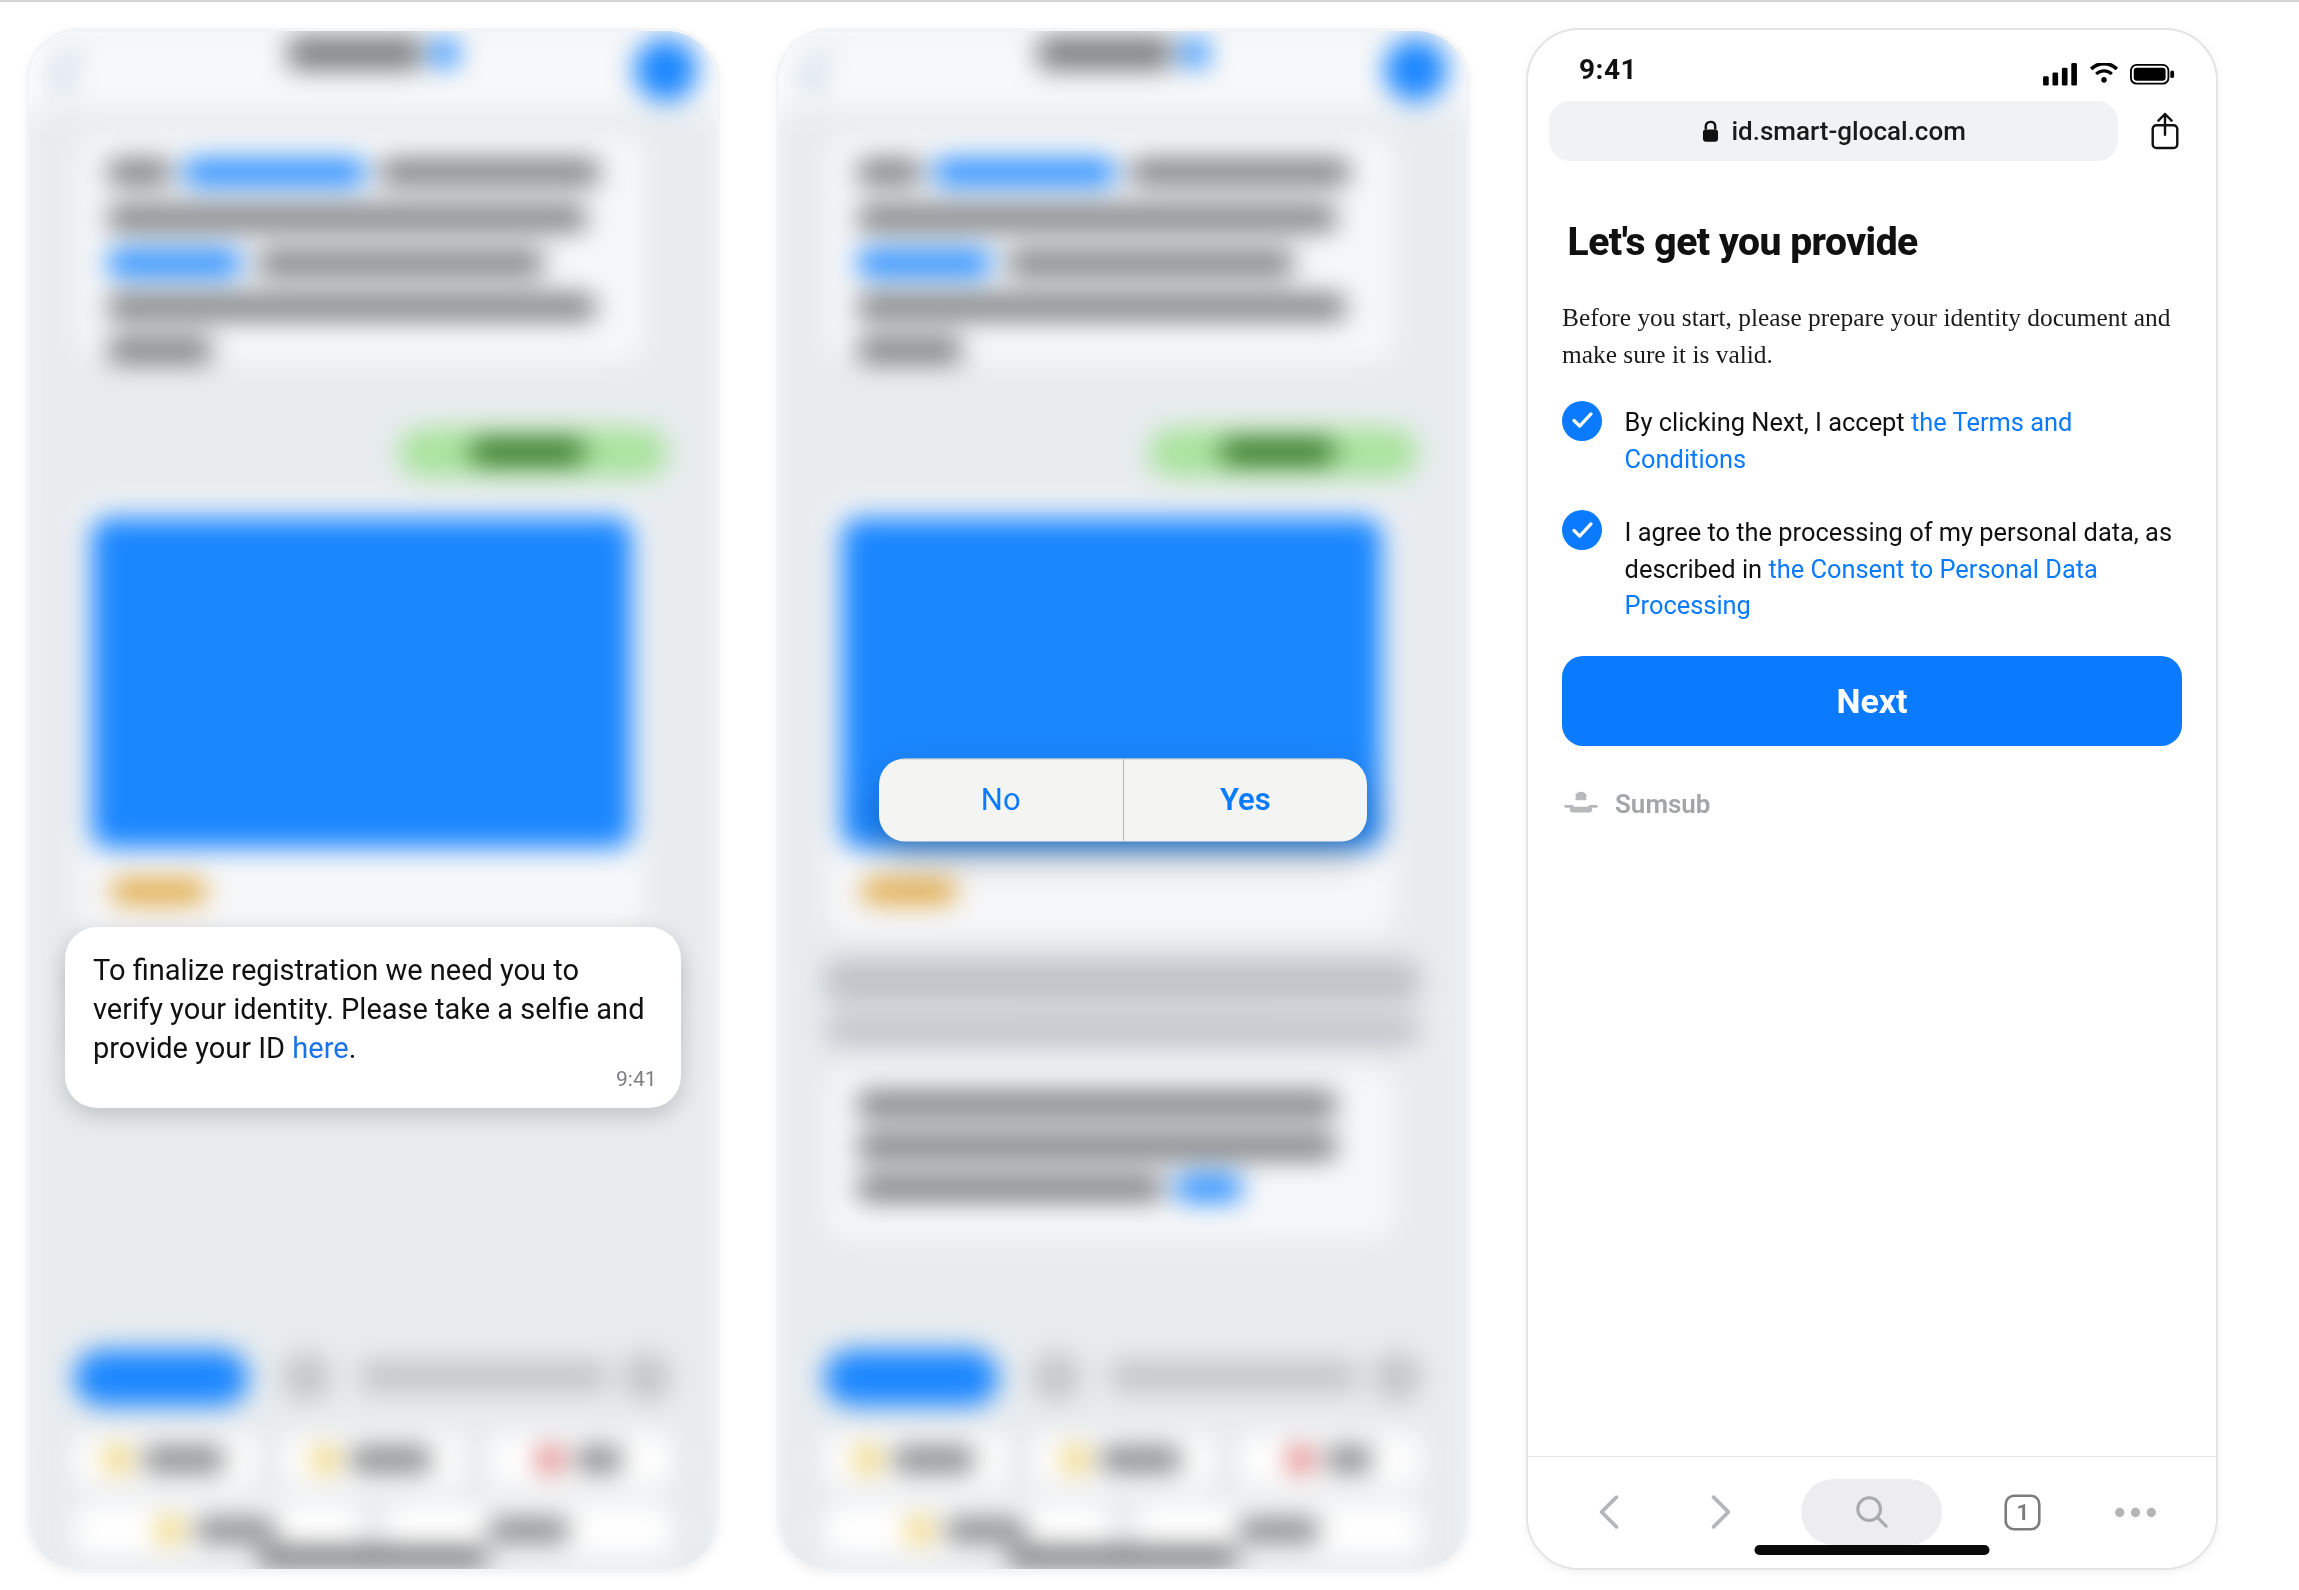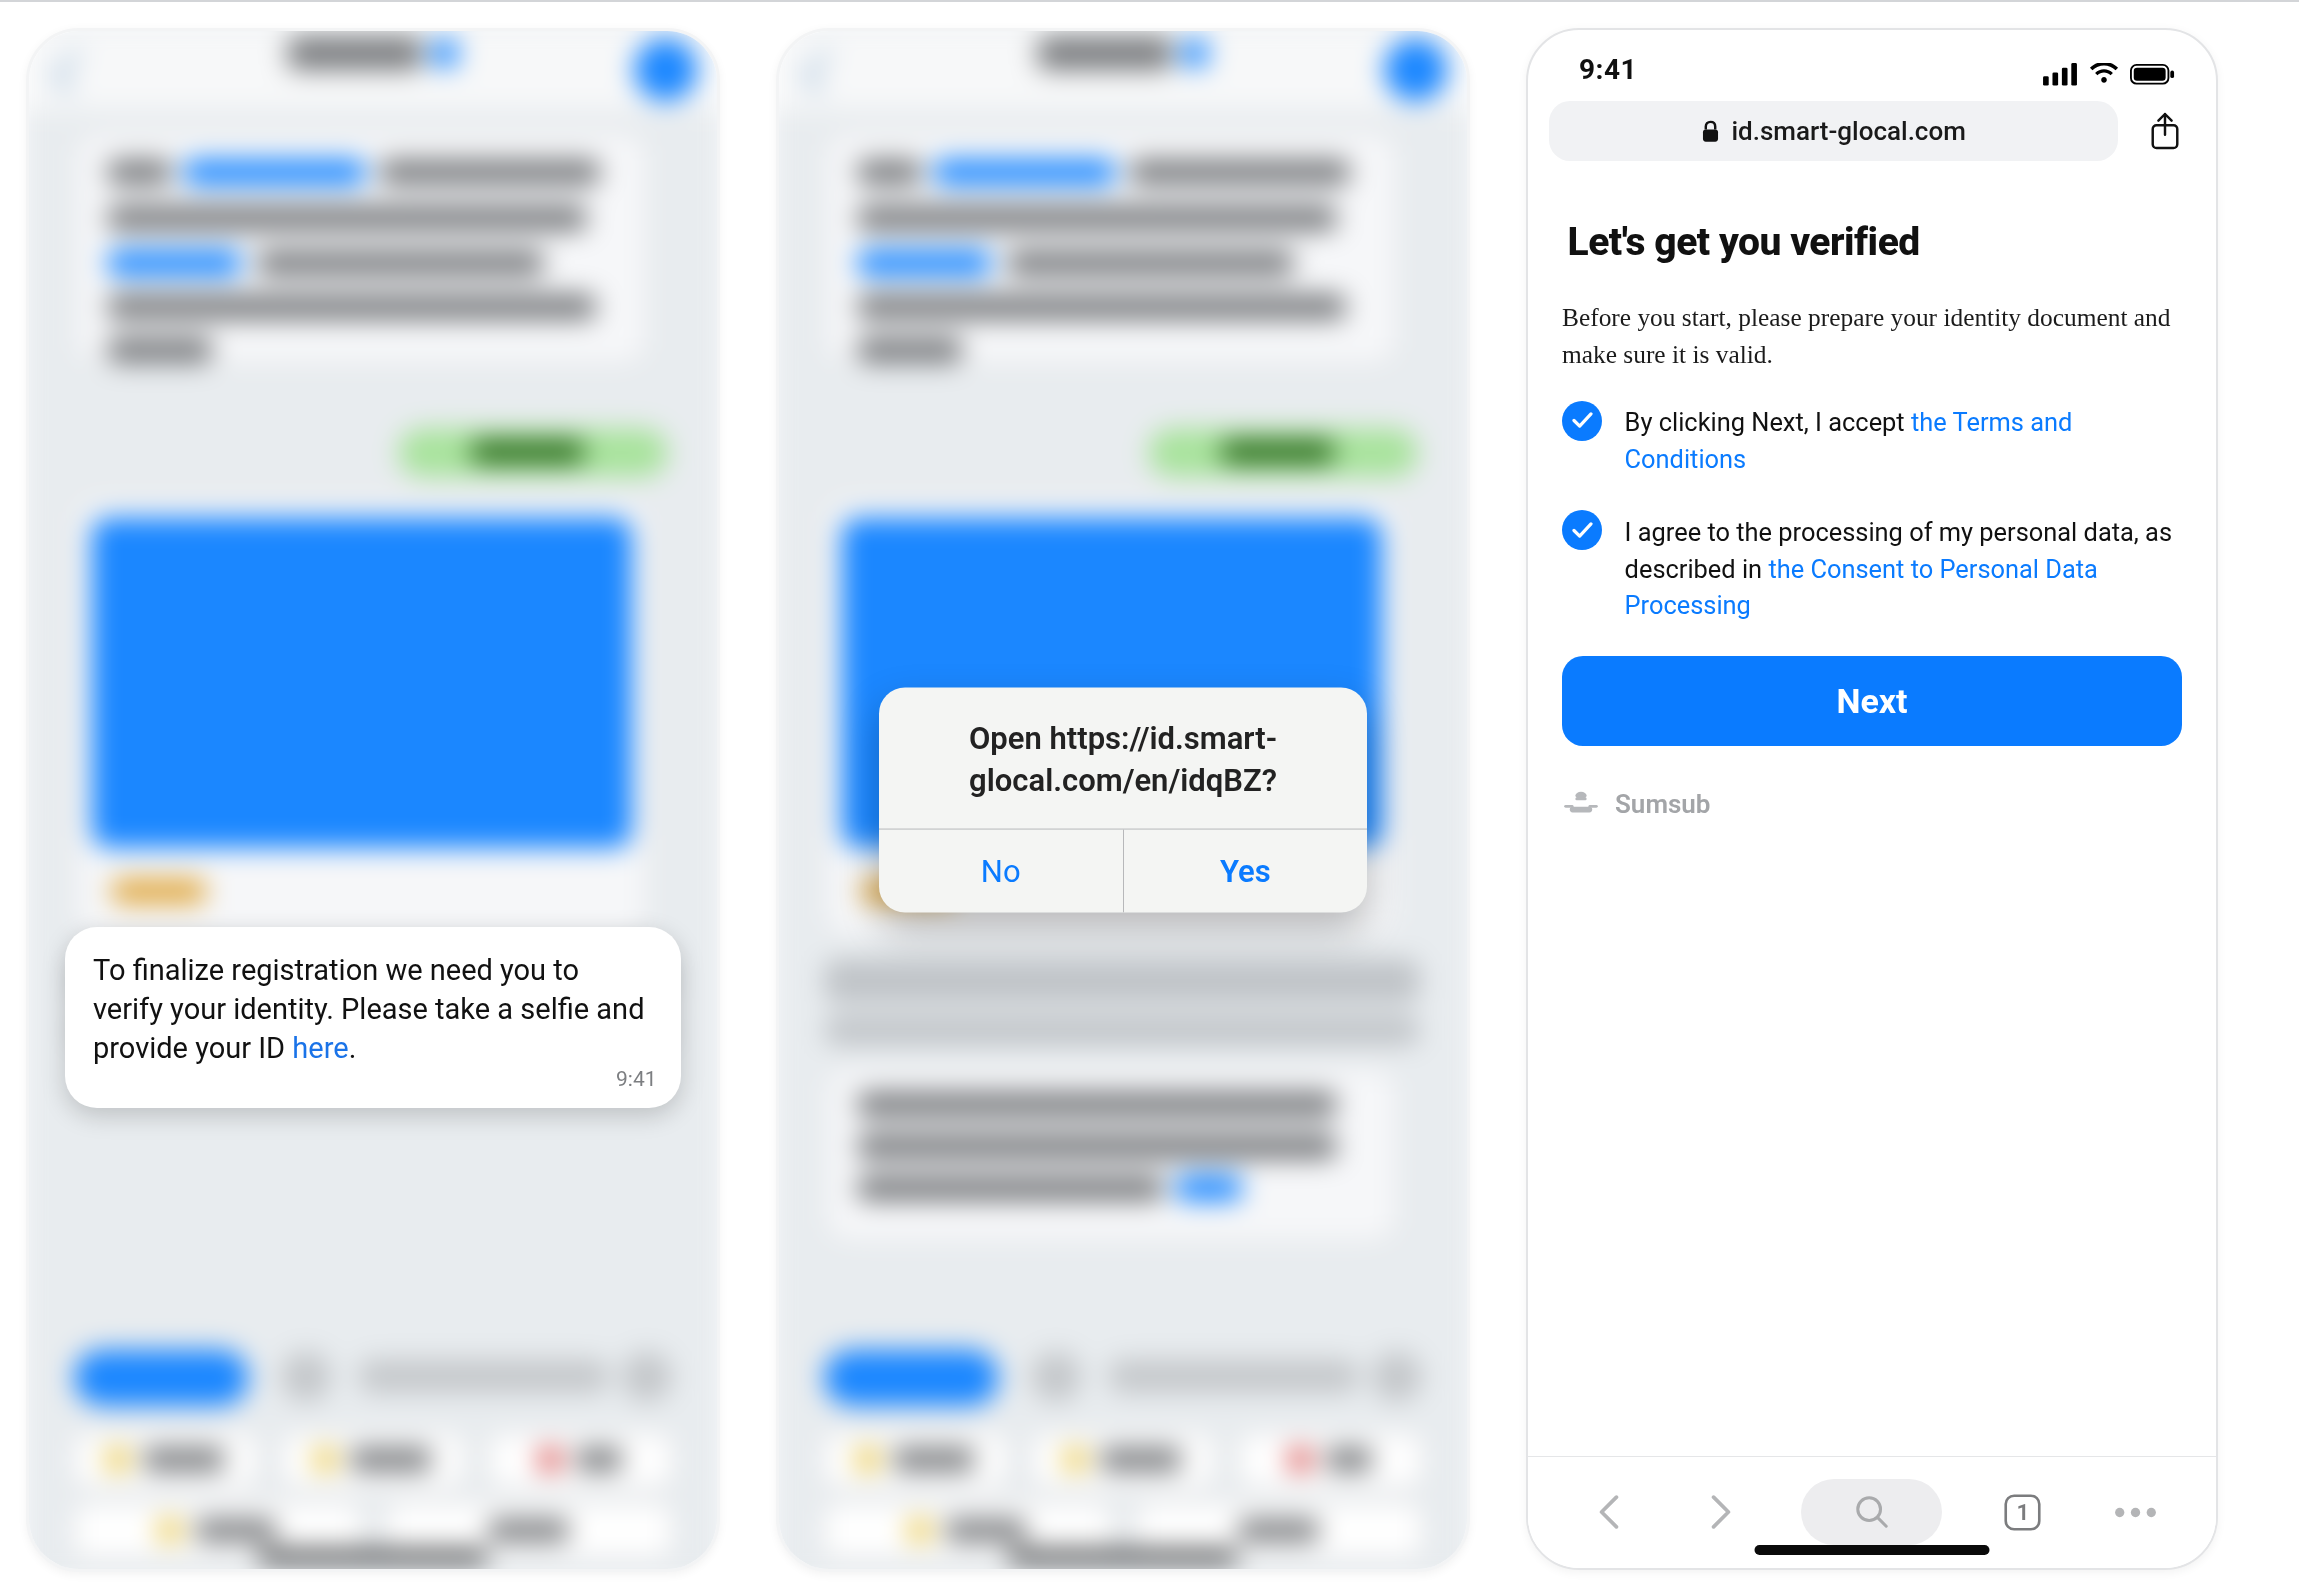--- a/index.html
+++ b/index.html
@@ -223,21 +223,20 @@
               <div class="lbl"></div>
             </div>
           <div class="b">
               <div class="lbl"></div>
             </div>
         </div>
         <div class="handle"></div>
       </div>
 
       <div class="alert">
-        <div class="msg">Open https://id.smart-glocal.com/en/idqBZ?</div>
         <div class="row2">
           <div class="btn">No</div>
           <div class="btn yes">Yes</div>
         </div>
       </div>
     </div>
 
     <div class="phone safari">
       <div class="sb">
         <div class="time">9:41</div>
@@ -269,21 +268,21 @@
         </div>
         <div class="sq">
           <svg width="34" height="38" viewBox="0 0 36 40">
               <rect x="5" y="14" width="26" height="24" rx="4" fill="none" stroke="#111" stroke-width="2.6"></rect>
               <path d="M18 2v22M11 9l7-7 7 7" fill="none" stroke="#111" stroke-width="2.6" stroke-linecap="round" stroke-linejoin="round"></path>
             </svg>
         </div>
       </div>
 
       <div class="page">
-        <h1>Let's get you verified</h1>
+        <h1>Let's get you provide</h1>
         <p class="para">Before you start, please prepare your identity document and make sure it is valid.</p>
 
         <div class="checkrow">
           <div class="check">
             <svg width="21" height="17" viewBox="0 0 22 18">
                 <path d="M2 9l6 6L20 2" fill="none" stroke="#fff" stroke-width="3.4" stroke-linecap="round" stroke-linejoin="round"></path>
               </svg>
           </div>
           <div class="txt">
             <span>By clicking Next, I accept </span><span class="lk">the Terms and Conditions</span>

